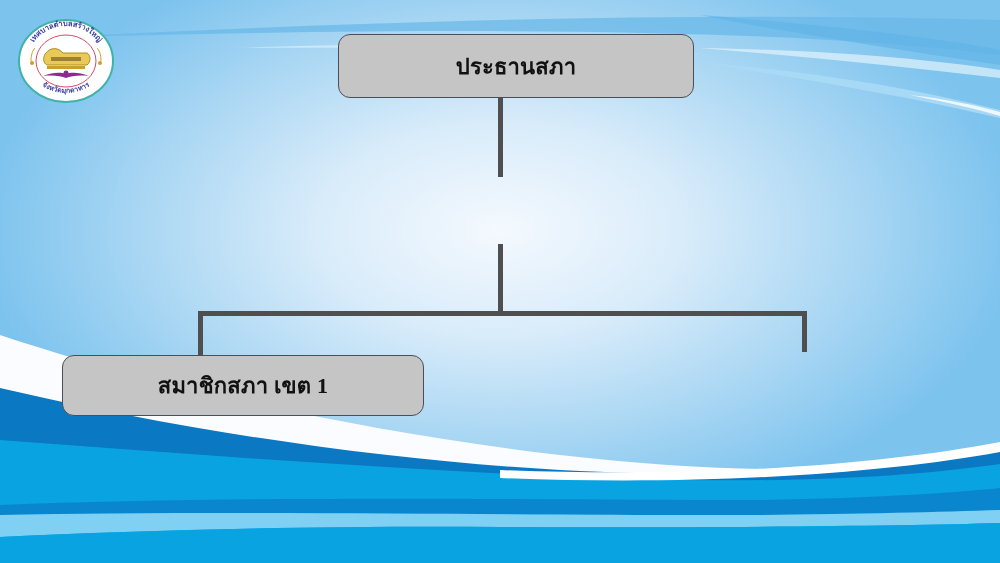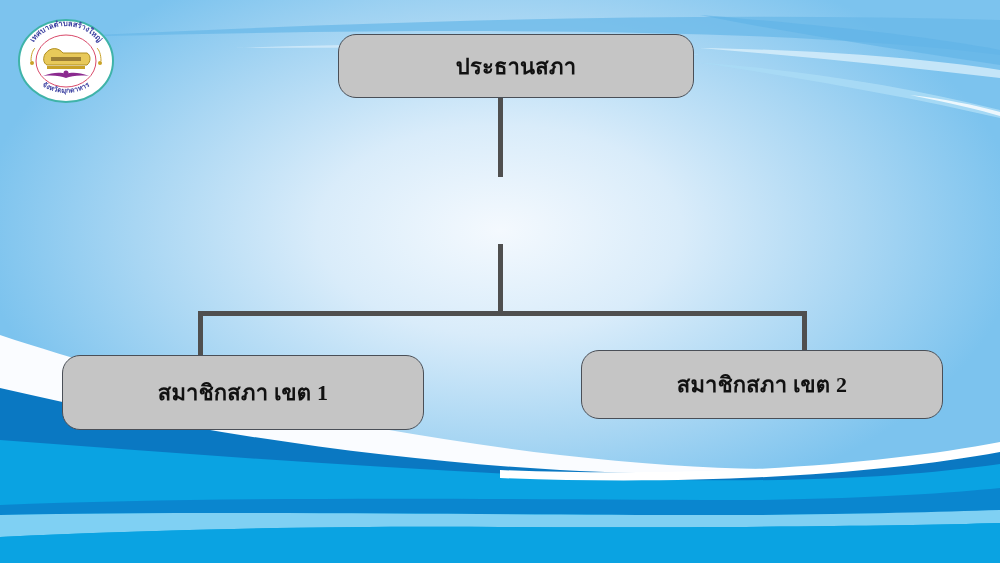--- a/index.html
+++ b/index.html
@@ -36,21 +36,21 @@
     }
     .connector {
       position: absolute;
       background: #4f4f4f;
     }
     .node {
       position: absolute;
       box-sizing: border-box;
       background: #c5c5c5;
       border: 1px solid #4a4f57;
-      border-radius: 18px;
+      border-radius: 12px;
       display: flex;
       align-items: center;
       justify-content: center;
       font-weight: bold;
       color: #111;
       font-size: 22px;
       letter-spacing: 0.2px;
     }
     .node span {
       display: block;
@@ -111,21 +111,18 @@
   <div class="connector" style="left:498px; top:244px; width:5px; height:68px;"></div>
   <div class="connector" style="left:198px; top:311px; width:609px; height:5px;"></div>
   <div class="connector" style="left:198px; top:311px; width:5px; height:46px;"></div>
   <div class="connector" style="left:802px; top:311px; width:5px; height:41px;"></div>
 
   <div class="node" style="left:338px; top:34px; width:356px; height:64px;">
     <span>ประธานสภา</span>
   </div>
 
 
-  <div class="node" style="left:62px; top:355px; width:362px; height:75px;">
+  <div class="node" style="left:62px; top:355px; width:362px; height:61px;">
     <span>สมาชิกสภา เขต 1</span>
   </div>
 
-  <div class="node" style="left:581px; top:350px; width:362px; height:69px;">
-    <span>สมาชิกสภา เขต 2</span>
-  </div>
 
 </div>
 
 </body></html>

